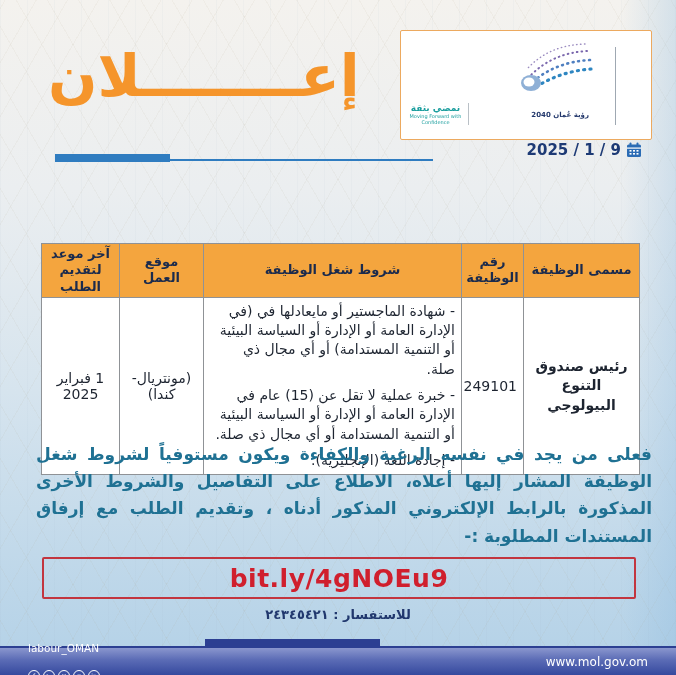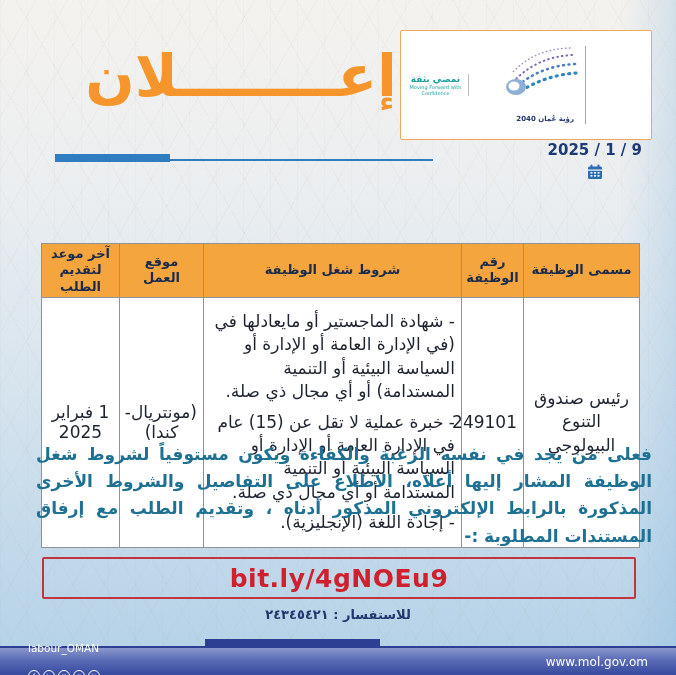--- a/index.html
+++ b/index.html
@@ -12,55 +12,55 @@
     content:""; position:absolute; inset:0; pointer-events:none; opacity:.55;
     background-image:
       repeating-linear-gradient(60deg, rgba(170,158,130,.14) 0 1px, transparent 1px 27px),
       repeating-linear-gradient(-60deg, rgba(170,158,130,.14) 0 1px, transparent 1px 27px),
       repeating-linear-gradient(90deg, rgba(150,170,190,.10) 0 1px, transparent 1px 27px);
   }
   .bg-right { position:absolute; top:0; right:0; width:55px; height:100%;
     background:linear-gradient(90deg, rgba(255,255,255,0), rgba(130,180,220,.28)); pointer-events:none; }
 
   
-  .announce-title { position:absolute; top:42px; left:48px; width:325px; text-align:right;
-    font-size:58px; font-weight:bold; color:#F5952B; direction:rtl;margin-left:24px; }
+  .announce-title { position:absolute; top:42px; left:48px; width:325px; text-align:left;
+    font-size:58px; font-weight:bold; color:#F5952B; direction:rtl; }
   .logo-card { position:absolute; top:30px; right:24px; width:252px; height:110px;
     background:#fff; border:1px solid #ECA95F; border-radius:2px;
-    display:flex; align-items:center; padding:2px 8px; gap:7px; }
+    display:flex; align-items:flex-end; padding:14px 8px; gap:22px; }
   .confidence { width:60px; text-align:center; border-right:1px solid #b9c0c6; padding-right:6px; }
   .confidence .ar { color:#1b9e9e; font-size:9px; font-weight:bold; direction:rtl; }
   .confidence .en { color:#1b9e9e; font-size:5px; line-height:1.2; }
   .vision { position:relative; width:102px; height:88px; }
   .vision-caption { position:absolute; bottom:6px; right:4px; font-size:7px; color:#22376b;
     font-weight:bold; direction:rtl; white-space:nowrap; }
   .v-divider { width:1px; height:78px; background:#9fa8b2; }
   .emblem-block { flex:1; display:flex; flex-direction:column; align-items:center; }
   .emblem-text { color:#1c2a52; font-weight:bold; font-size:13.5px; direction:rtl; text-align:center; line-height:1.25; }
 
   .date-row { position:absolute; top:141px; right:34px; display:flex; align-items:center; gap:5px;
-    color:#1d3a75; font-weight:bold; font-size:15px;flex-direction:column; }
+    color:#1d3a75; font-weight:bold; font-size:15px; }
   .rule-thin { position:absolute; top:159px; left:55px; width:378px; height:2px; background:#2F7CC0; }
   .rule-thick { position:absolute; top:154px; left:55px; width:115px; height:8px; background:#2F7CC0; }
 
   
   .intro { position:absolute; top:184px; right:34px; left:34px; direction:rtl;
     font-size:17px; font-weight:bold; line-height:1.55; text-align:justify; }
   .intro .teal { color:#0E7287; }
   .intro .red { color:#C22D38; }
 
   
   table.jobs { position:absolute; top:243px; right:36px; width:598px; border-collapse:collapse;
     direction:rtl; table-layout:fixed; }
   table.jobs th, table.jobs td { border:1px solid #8f9296; }
   table.jobs th { background:#F4A53E; color:#1b2b4d; font-size:13px; font-weight:bold;
     height:46px; padding:2px 4px; line-height:1.25; }
-  table.jobs td { background:#fff; color:#1d2430; font-size:17px; vertical-align:middle;
-    height:144px; padding:12px 6px; }
-  td.c-title { font-weight:normal; text-align:center; font-size:13.5px; color:#101b2e; line-height:1.4; }
+  table.jobs td { background:#fff; color:#1d2430; font-size:14px; vertical-align:middle;
+    height:144px; padding:4px 6px; }
+  td.c-title { font-weight:bold; text-align:center; font-size:13.5px; color:#101b2e; line-height:1.4; }
   td.c-num, td.c-loc, td.c-date { text-align:center; font-size:12px; }
   td.c-req { text-align:right; line-height:1.38; }
   td.c-req p { margin:0 0 7px 0; }
   td.c-req p:last-child { margin:4px 0 0 0; }
 
   
   .notice { position:absolute; top:441px; right:24px; left:36px; direction:rtl;
     color:#1F7193; font-weight:bold; font-size:17px; line-height:1.6; text-align:justify; }
 
   

